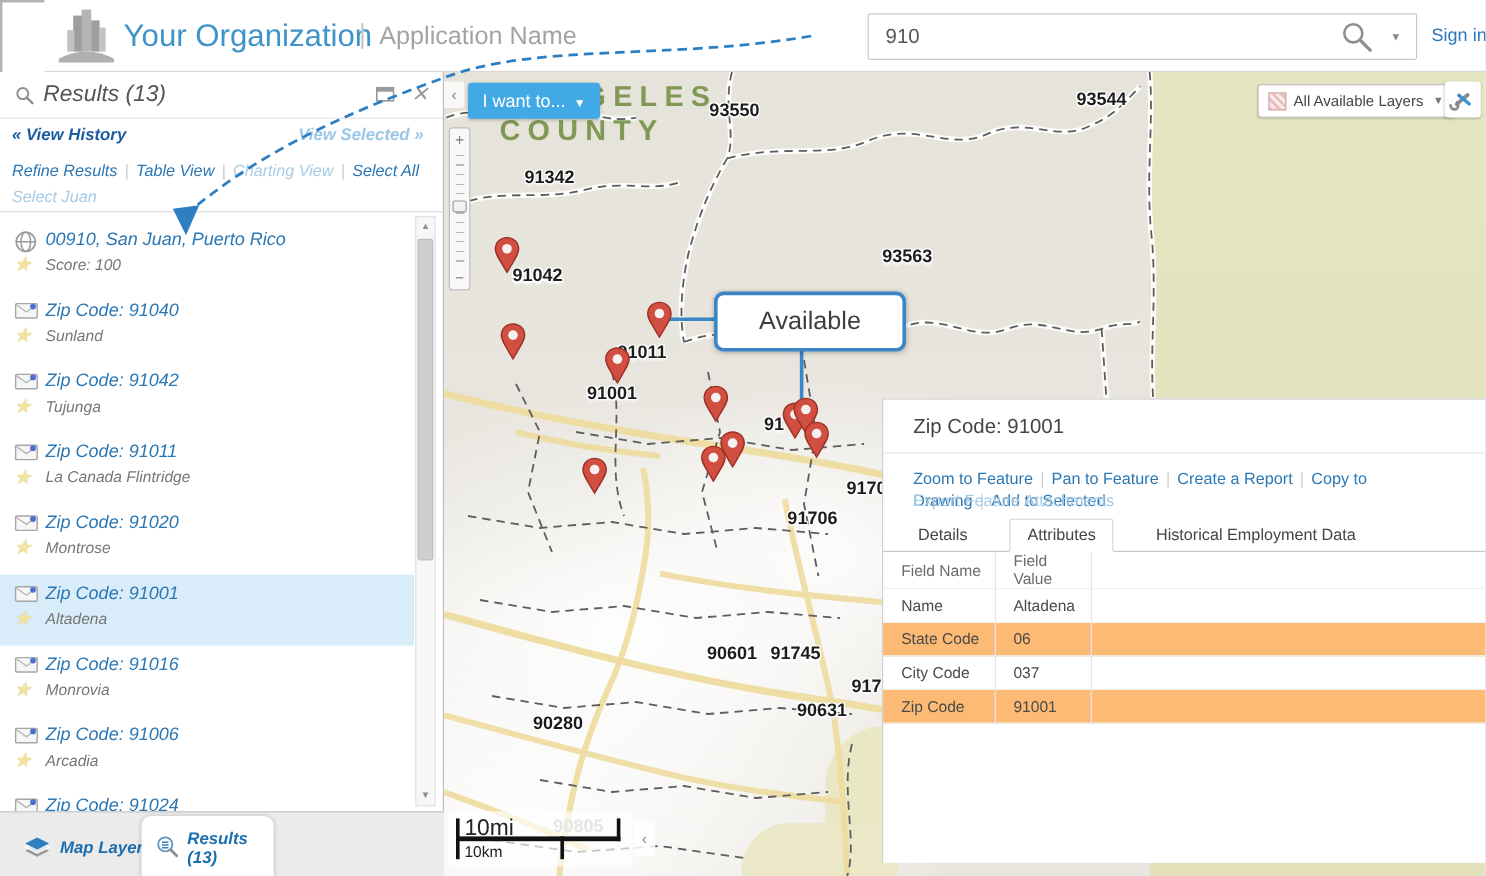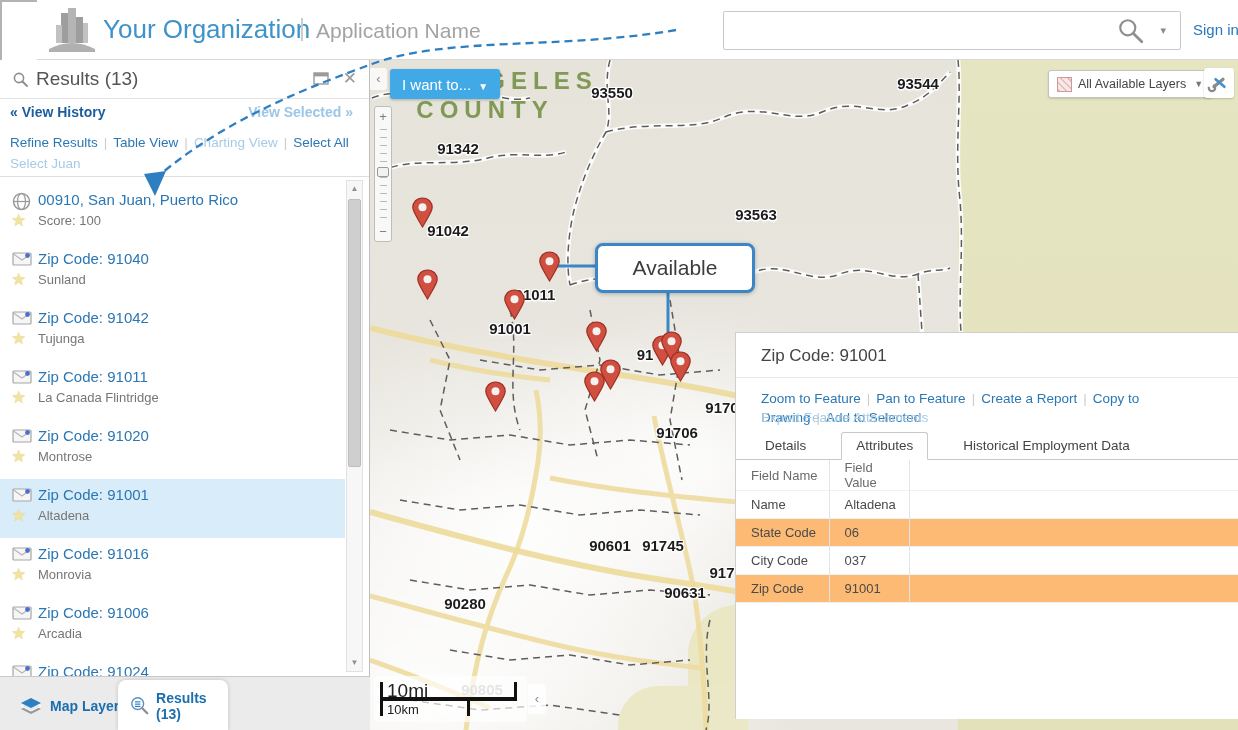--- a/index.html
+++ b/index.html
@@ -20,21 +20,21 @@
   .search-input { position:absolute; left:0; top:0; width:390px; height:37px; border:none; outline:none;
                   padding-left:14px; font-size:17px; color:#565656; font-family:"Liberation Sans",sans-serif; background:transparent; }
   .search-btn { position:absolute; right:34px; top:5px; width:30px; height:28px; cursor:pointer; }
   .search-caret { position:absolute; right:14px; top:12px; font-size:11px; color:#8a8a8a; cursor:pointer; }
   .sign-in { position:absolute; left:1156px; top:21px; font-size:15px; color:#2878be; text-decoration:none; }
   .help-badge { position:absolute; left:1206px; top:19px; width:23px; height:23px; border-radius:50%;
                 background:#3c92d0; color:#fff; font-weight:bold; font-size:14px; text-align:center; line-height:23px; }
 
   
   .left-panel { position:absolute; left:0; top:60px; width:370px; height:670px; background:#fff;
-                border-right:1px solid #bfbfbf; z-index:20; }
+                border-right:1px solid #bfbfbf; z-index:20;font-style:italic; }
   .lp-header { position:absolute; left:0; top:0; width:100%; height:39px; border-bottom:1px solid #e3e3e3; }
   .lp-title { position:absolute; left:36px; top:8px; font-size:19px; color:#555; }
   .lp-search-ico { position:absolute; left:12px; top:11px; }
   .lp-min { position:absolute; right:40px; top:12px; cursor:pointer; }
   .lp-close { position:absolute; right:12px; top:8px; font-size:17px; color:#9a9a9a; cursor:pointer; }
   .lp-nav { position:absolute; left:0; top:44px; width:100%; height:24px; }
   .view-history { position:absolute; left:10px; font-size:14px; font-weight:bold; color:#1b5d9e; text-decoration:none; }
   .view-selected { position:absolute; right:16px; font-size:14px; font-weight:bold; color:#9cc6e6; text-decoration:none; }
   .lp-toolbar { position:absolute; left:10px; top:73px; width:350px; font-size:13.5px; line-height:19px; }
   .lp-toolbar a { text-decoration:none; color:#2b77b4; }
@@ -152,20 +152,21 @@
       <rect x="21" y="1" width="8" height="35" fill="#b5b5b5"></rect>
       <rect x="29" y="10" width="7" height="26" fill="#9e9e9e"></rect>
       <rect x="9" y="18" width="6" height="18" fill="#c2c2c2"></rect>
       <rect x="36" y="16" width="5" height="20" fill="#c2c2c2"></rect>
       <path d="M2 42 Q25 30 48 42 L48 45 L2 45 Z" fill="#b0b0b0"></path>
     </svg>
     <span class="org-name">Your Organization</span>
     <span class="hdr-divider">|</span>
     <span class="app-name">Application Name</span>
     <div class="search-box">
+      <input class="search-input" type="text" readonly="" value="910" style="">
       <svg class="search-btn" width="26" height="26" viewBox="0 0 26 26">
         <circle cx="10" cy="10" r="7" fill="none" stroke="#8f8f8f" stroke-width="2"></circle>
         <line x1="15.5" y1="15.5" x2="23" y2="23" stroke="#8f8f8f" stroke-width="2.6" stroke-linecap="round"></line>
       </svg>
       <span class="search-caret">▾</span>
     </div>
     <a class="sign-in" href="#">Sign in</a>
     <div class="help-badge">?</div>
   </div>
 

